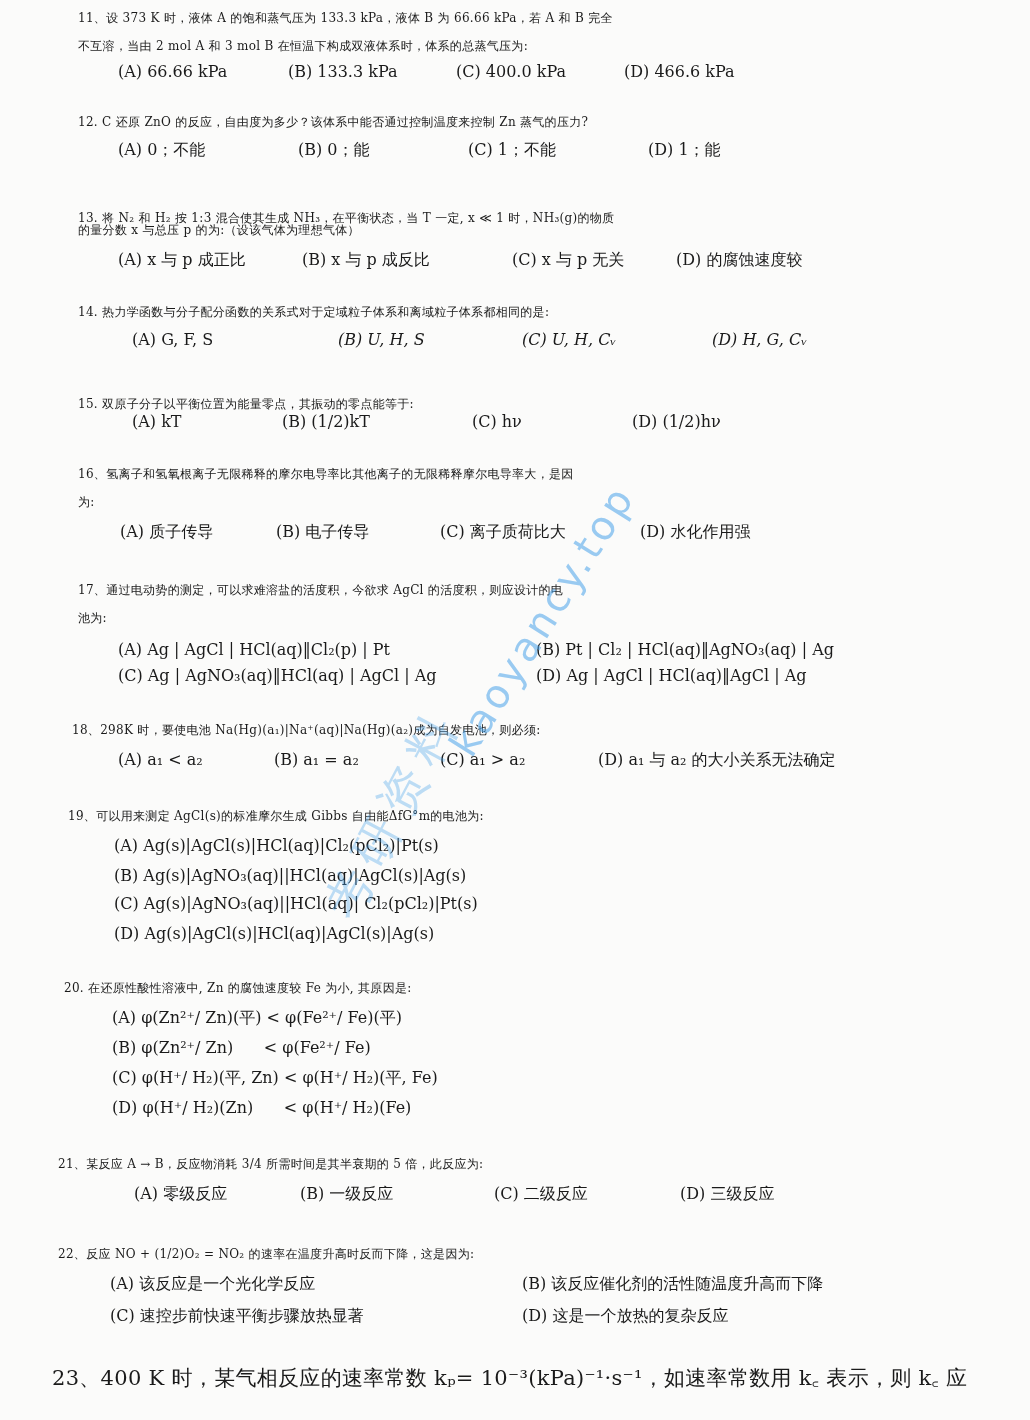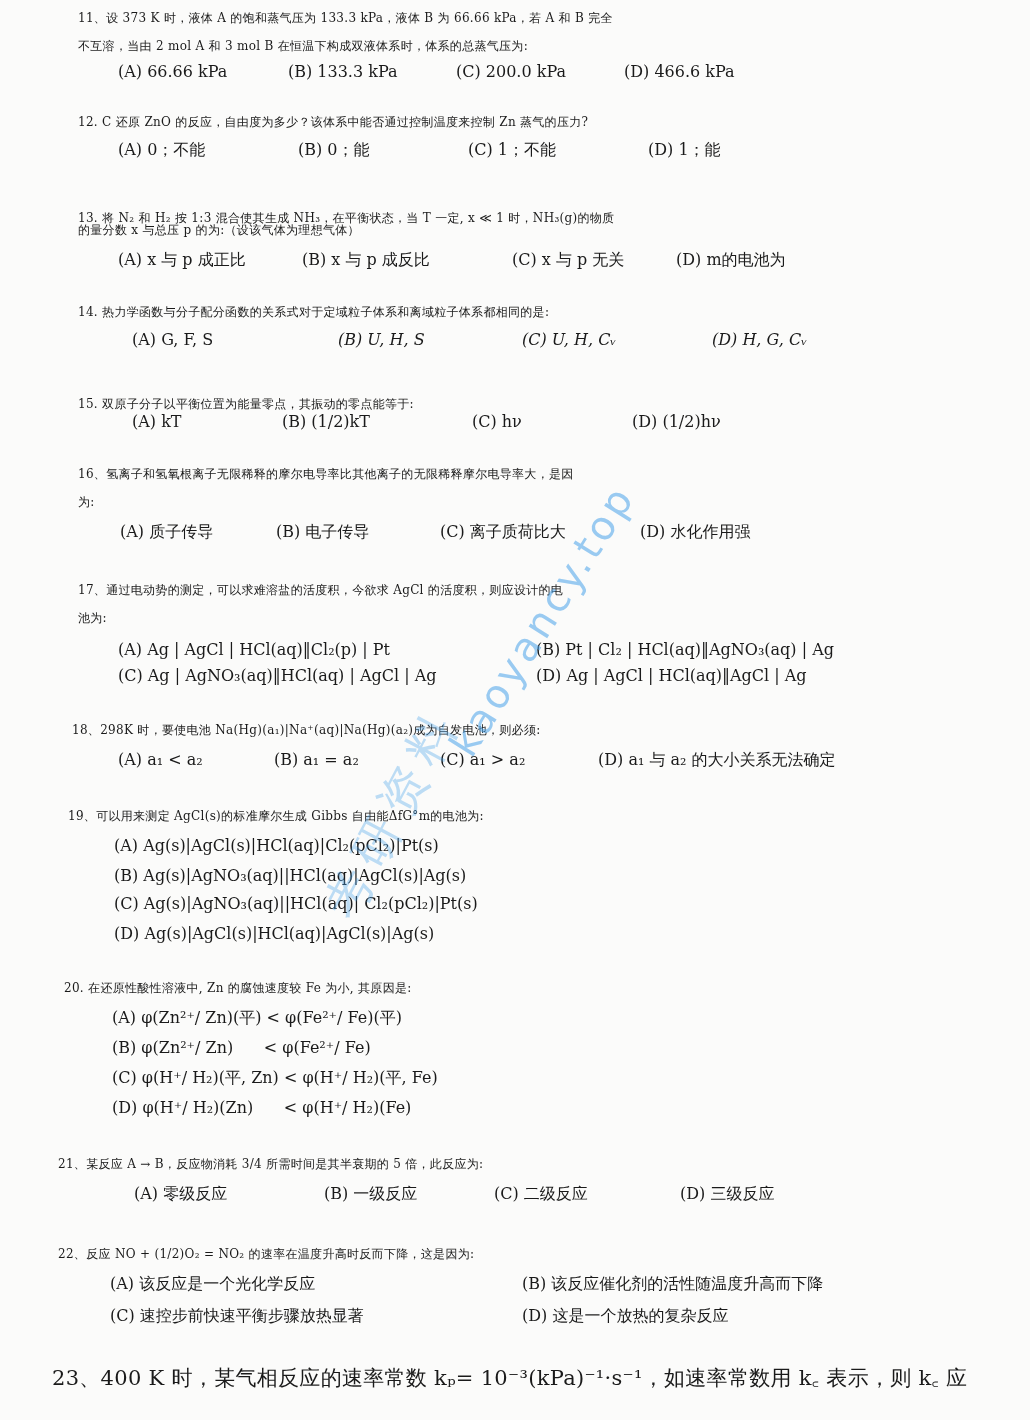--- a/index.html
+++ b/index.html
@@ -28,39 +28,39 @@
 </head>
 <body>
 
 <div class="page">
 
   <div class="q">
     <div class="line" style="left:78px;top:4px;">11、设 373 K 时，液体 A 的饱和蒸气压为 133.3 kPa，液体 B 为 66.66 kPa，若 A 和 B 完全</div>
     <div class="line" style="left:78px;top:32px;">不互溶，当由 2 mol A 和 3 mol B 在恒温下构成双液体系时，体系的总蒸气压为:</div>
     <div class="opt" style="left:118px;top:58px;">(A) 66.66 kPa</div>
     <div class="opt" style="left:288px;top:58px;">(B) 133.3 kPa</div>
-    <div class="opt" style="left:456px;top:58px;">(C) 200.0 kPa</div>
+    <div class="opt" style="left:456px;top:58px;">(C) 400.0 kPa</div>
     <div class="opt" style="left:624px;top:58px;">(D) 466.6 kPa</div>
   </div>
 
   <div class="q">
     <div class="line" style="left:78px;top:108px;">12. C 还原 ZnO 的反应，自由度为多少？该体系中能否通过控制温度来控制 Zn 蒸气的压力?</div>
     <div class="opt" style="left:118px;top:136px;">(A) 0；不能</div>
     <div class="opt" style="left:298px;top:136px;">(B) 0；能</div>
     <div class="opt" style="left:468px;top:136px;">(C) 1；不能</div>
     <div class="opt" style="left:648px;top:136px;">(D) 1；能</div>
   </div>
 
   <div class="q">
     <div class="line" style="left:78px;top:204px;">13. 将 N₂ 和 H₂ 按 1:3 混合使其生成 NH₃，在平衡状态，当 T 一定, x ≪ 1 时，NH₃(g)的物质</div>
     <div class="line" style="left:78px;top:216px;">的量分数 x 与总压 p 的为:（设该气体为理想气体）</div>
     <div class="opt" style="left:118px;top:246px;">(A) x 与 p 成正比</div>
     <div class="opt" style="left:302px;top:246px;">(B) x 与 p 成反比</div>
     <div class="opt" style="left:512px;top:246px;">(C) x 与 p 无关</div>
-    <div class="opt" style="left:676px;top:246px;">(D) m的电池为</div>
+    <div class="opt" style="left:676px;top:246px;">(D) 的腐蚀速度较</div>
   </div>
 
   <div class="q">
     <div class="line" style="left:78px;top:298px;">14. 热力学函数与分子配分函数的关系式对于定域粒子体系和离域粒子体系都相同的是:</div>
     <div class="opt" style="left:132px;top:326px;">(A)   G, F, S</div>
     <div class="opt" style="left:338px;top:326px;font-style:italic;">(B)   U, H, S</div>
     <div class="opt" style="left:522px;top:326px;font-style:italic;">(C)   U, H, Cᵥ</div>
     <div class="opt" style="left:712px;top:326px;font-style:italic;">(D)   H, G, Cᵥ</div>
   </div>
 
@@ -110,21 +110,21 @@
     <div class="line" style="left:64px;top:974px;">20. 在还原性酸性溶液中, Zn 的腐蚀速度较 Fe 为小, 其原因是:</div>
     <div class="opt" style="left:112px;top:1004px;">(A) φ(Zn²⁺/ Zn)(平) &lt; φ(Fe²⁺/ Fe)(平)</div>
     <div class="opt" style="left:112px;top:1034px;white-space:pre;">(B) φ(Zn²⁺/ Zn)      &lt; φ(Fe²⁺/ Fe)</div>
     <div class="opt" style="left:112px;top:1064px;">(C) φ(H⁺/ H₂)(平, Zn) &lt; φ(H⁺/ H₂)(平, Fe)</div>
     <div class="opt" style="left:112px;top:1094px;white-space:pre;">(D) φ(H⁺/ H₂)(Zn)      &lt; φ(H⁺/ H₂)(Fe)</div>
   </div>
 
   <div class="q">
     <div class="line" style="left:58px;top:1150px;">21、某反应 A → B，反应物消耗 3/4 所需时间是其半衰期的 5 倍，此反应为:</div>
     <div class="opt" style="left:134px;top:1180px;">(A) 零级反应</div>
-    <div class="opt" style="left:324px;top:1180px;text-align:center;">(B) 一级反应</div>
+    <div class="opt" style="left:300px;top:1180px;text-align:center;">(B) 一级反应</div>
     <div class="opt" style="left:494px;top:1180px;">(C) 二级反应</div>
     <div class="opt" style="left:680px;top:1180px;">(D) 三级反应</div>
   </div>
 
   <div class="q">
     <div class="line" style="left:58px;top:1240px;">22、反应 NO + (1/2)O₂ = NO₂ 的速率在温度升高时反而下降，这是因为:</div>
     <div class="opt" style="left:110px;top:1270px;">(A) 该反应是一个光化学反应</div>
     <div class="opt" style="left:522px;top:1270px;">(B) 该反应催化剂的活性随温度升高而下降</div>
     <div class="opt" style="left:110px;top:1302px;">(C) 速控步前快速平衡步骤放热显著</div>
     <div class="opt" style="left:522px;top:1302px;">(D) 这是一个放热的复杂反应</div>

